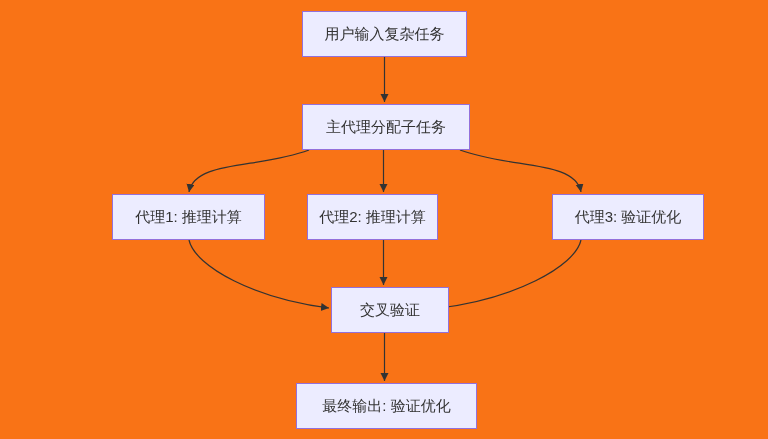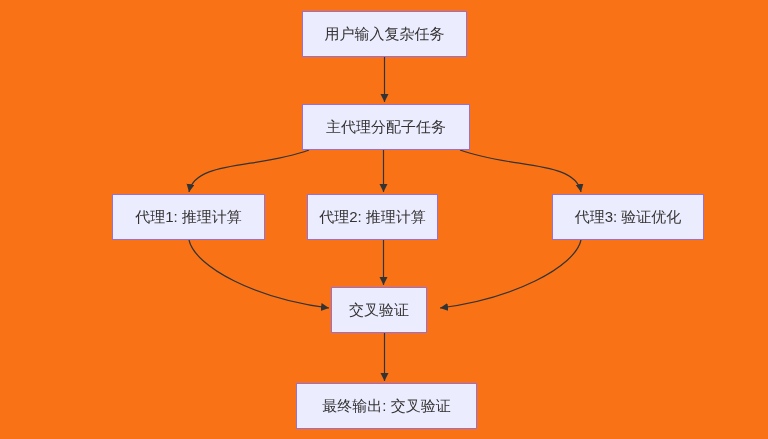--- a/index.html
+++ b/index.html
@@ -73,17 +73,17 @@
   <div class="node" style="left:302px; top:11px;  width:165px; height:46px;">用户输入复杂任务</div>
 
   <div class="node" style="left:302px; top:104px; width:168px; height:46px;">主代理分配子任务</div>
 
   <div class="node" style="left:112px; top:194px; width:153px; height:46px;">代理1: 推理计算</div>
 
   <div class="node" style="left:307px; top:194px; width:131px; height:46px;">代理2: 推理计算</div>
 
   <div class="node" style="left:505px; top:194px; width:152px; height:46px;margin-left:47px;">代理3: 验证优化</div>
 
-  <div class="node" style="left:331px; top:287px; width:96px; height:46px;">交叉验证</div>
+  <div class="node" style="left:331px; top:287px; width:118px; height:46px;">交叉验证</div>
 
-  <div class="node" style="left:296px; top:383px; width:181px; height:46px;">最终输出: 交叉验证</div>
+  <div class="node" style="left:296px; top:383px; width:181px; height:46px;">最终输出: 验证优化</div>
 
 </div>
 
 </body></html>

